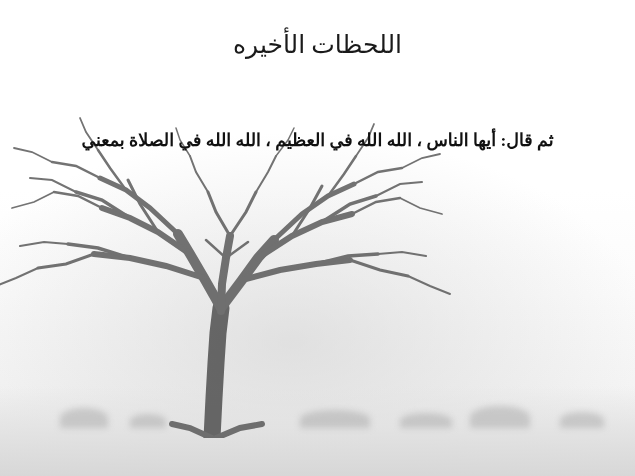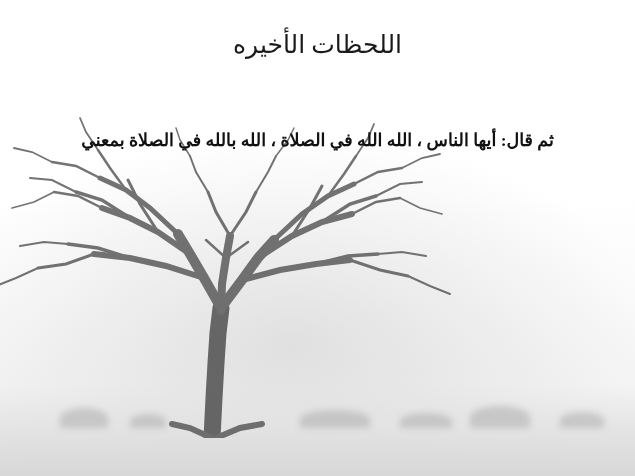--- a/index.html
+++ b/index.html
@@ -169,16 +169,16 @@
 
         <path d="M222 330 L200 320 L182 316" stroke-width="6"></path>
         <path d="M226 330 L250 320 L272 316" stroke-width="6"></path>
       </g>
     </svg>
   </div>
 
   <div class="title">اللحظات الأخيره</div>
 
   <div class="body-text">
-    <span class="body-line first">ثم قال: أيها الناس ، الله الله في الصلاة ، الله بالله في الصلاة بمعني</span>
+    <span class="body-line first">ثم قال: أيها الناس ، الله الله في العظيم ، الله الله في الصلاة بمعني</span>
   </div>
 
 </div>
 
 </body></html>

